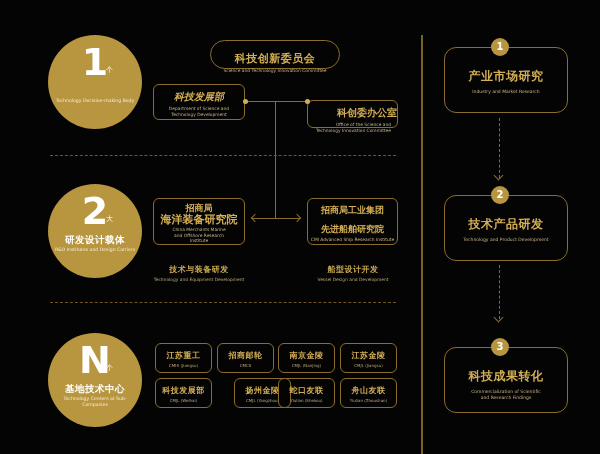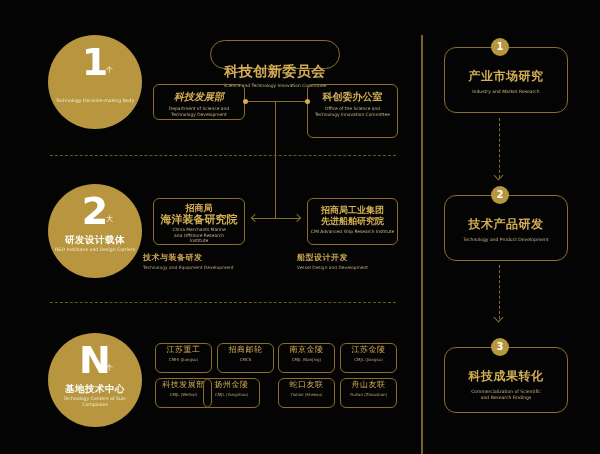--- a/index.html
+++ b/index.html
@@ -10,25 +10,25 @@
   .circle .unit{position:absolute;font-size:7px;top:30px;left:58px;}
   .circle .cn{position:absolute;left:0;right:0;top:50px;font-size:9.5px;font-weight:bold;letter-spacing:0.5px;}
   .circle .en{position:absolute;left:6px;right:6px;top:63px;font-size:4.6px;line-height:6px;color:#f5ecd6;}
   .box{position:absolute;border:1px solid #8a6d2c;border-radius:6px;text-align:center;box-sizing:border-box;}
   .box .cn{color:#d2ae55;font-weight:bold;}
   .box .en{color:#c8b688;font-size:4.4px;line-height:5.5px;}
   .pill{border-radius:15px;}
   .hline{position:absolute;background:#8a6d2c;}
   .dash{position:absolute;height:0;border-top:1px dashed #6e5724;}
   .dot{position:absolute;width:5px;height:5px;border-radius:50%;background:#d2ae55;}
-  .caption{position:absolute;}
+  .caption{position:absolute;text-align:center;margin-top:12px;}
   .caption .cn{font-size:8px;color:#c9a752;font-weight:bold;letter-spacing:0.5px;}
   .caption .en{font-size:4.4px;color:#b8a67a;margin-top:2px;}
   .grid-cell{position:absolute;width:57px;height:30px;border:1px solid #8a6d2c;border-radius:6px;box-sizing:border-box;text-align:center;}
-  .grid-cell .cn{font-size:8px;font-weight:normal;color:#d2ae55;letter-spacing:0.5px;}
+  .grid-cell .cn{font-size:8px;font-weight:bold;color:#d2ae55;margin-top:6px;letter-spacing:0.5px;}
   .grid-cell .en{font-size:4px;color:#b8a67a;margin-top:2px;}
   .rbox{position:absolute;left:444px;width:124px;height:66px;border:1px solid #8a6d2c;border-radius:12px;box-sizing:border-box;text-align:center;}
   .rbox .cn{font-size:12px;font-weight:bold;color:#d2ae55;margin-top:20px;letter-spacing:0.5px;}
   .rbox .en{font-size:4.5px;color:#c8b688;margin-top:4px;line-height:6px;}
   .badge{position:absolute;left:491px;width:18px;height:18px;border-radius:50%;background:#b8963f;color:#fff;font-size:10px;font-weight:bold;text-align:center;line-height:18px;}
   .vdash{position:absolute;left:499px;width:0;border-left:1px dashed #8a6d2c;}
   .chev{position:absolute;left:495px;width:6px;height:6px;border-right:1px solid #8a6d2c;border-bottom:1px solid #8a6d2c;transform:rotate(45deg);}
 </style>
 </head>
 <body>
@@ -45,29 +45,29 @@
   <div class="en">R&amp;D Institutes and Design Carriers</div>
 </div>
 <div class="circle" style="left:48px;top:333px;">
   <div class="num">N</div>
   <div class="unit">个</div>
   <div class="cn">基地技术中心</div>
   <div class="en">Technology Centers at Sub-Companies</div>
 </div>
 
 <div class="box pill" style="left:210px;top:40px;width:130px;height:29px;">
-  <div class="cn" style="font-size:14px;margin-top:22px;letter-spacing:0.5px;">科技创新委员会</div>
+  <div class="cn" style="font-size:11px;margin-top:10px;letter-spacing:0.5px;">科技创新委员会</div>
   <div class="en" style="margin-top:2px;">Science and Technology Innovation Committee</div>
 </div>
 
 <div class="box" style="left:153px;top:84px;width:92px;height:36px;">
   <div class="cn" style="font-size:10px;margin-top:5px;font-style:italic;">科技发展部</div>
   <div class="en" style="margin:2px 14px 0;">Department of Science and Technology Development</div>
 </div>
-<div class="box" style="left:307px;top:84px;width:91px;height:54px;">
+<div class="box" style="left:307px;top:100px;width:91px;height:28px;text-align:right;">
   <div class="cn" style="font-size:10px;margin-top:5px;">科创委办公室</div>
   <div class="en" style="margin:2px 6px 0;">Office of the Science and Technology Innovation Committee</div>
 </div>
 
 <div class="hline" style="left:245px;top:101px;width:62px;height:1px;"></div>
 <div class="dot" style="left:243px;top:99px;"></div>
 <div class="dot" style="left:305px;top:99px;"></div>
 <div class="hline" style="left:275px;top:101px;width:1px;height:118px;"></div>
 <div class="hline" style="left:252px;top:218px;width:48px;height:1px;"></div>
 <div class="abs" style="left:252px;top:215px;width:5px;height:5px;border-left:1px solid #8a6d2c;border-bottom:1px solid #8a6d2c;transform:rotate(45deg);"></div>
@@ -76,21 +76,21 @@
 <div class="dash" style="left:50px;top:155px;width:346px;"></div>
 <div class="dash" style="left:50px;top:302px;width:346px;"></div>
 
 <div class="box" style="left:153px;top:198px;width:92px;height:47px;">
   <div class="cn" style="font-size:9px;margin-top:4px;line-height:11px;">招商局</div>
   <div class="cn" style="font-size:11px;line-height:11px;">海洋装备研究院</div>
   <div class="en" style="margin:2px 14px 0;">China Merchants Marine and Offshore Research Institute</div>
 </div>
 <div class="box" style="left:307px;top:198px;width:91px;height:47px;">
   <div class="cn" style="font-size:9px;margin-top:6px;line-height:11px;">招商局工业集团</div>
-  <div class="cn" style="font-size:9px;line-height:11px;">先进船舶研究院</div>
+  <div class="cn" style="font-size:9px;line-height:11px;margin-top:8px;">先进船舶研究院</div>
   <div class="en" style="margin-top:2px;">CMI Advanced Ship Research Institute</div>
 </div>
 <div class="caption" style="left:143px;top:252px;width:112px;">
   <div class="cn">技术与装备研发</div>
   <div class="en">Technology and Equipment Development</div>
 </div>
 <div class="caption" style="left:297px;top:252px;width:112px;">
   <div class="cn">船型设计开发</div>
   <div class="en">Vessel Design and Development</div>
 </div>
@@ -108,21 +108,21 @@
   <div class="en">CMJL (Nanjing)</div>
 </div>
 <div class="grid-cell" style="left:340px;top:343px;">
   <div class="cn">江苏金陵</div>
   <div class="en">CMJL (Jiangsu)</div>
 </div>
 <div class="grid-cell" style="left:155px;top:378px;">
   <div class="cn">科技发展部</div>
   <div class="en">CMJL (Weihai)</div>
 </div>
-<div class="grid-cell" style="left:203px;top:378px;text-align:center;">
+<div class="grid-cell" style="left:234px;top:378px;text-align:center;">
   <div class="cn">扬州金陵</div>
   <div class="en">CMJL (Yangzhou)</div>
 </div>
 <div class="grid-cell" style="left:278px;top:378px;">
   <div class="cn">蛇口友联</div>
   <div class="en">Yiulian (Shekou)</div>
 </div>
 <div class="grid-cell" style="left:340px;top:378px;">
   <div class="cn">舟山友联</div>
   <div class="en">Yiulian (Zhoushan)</div>

